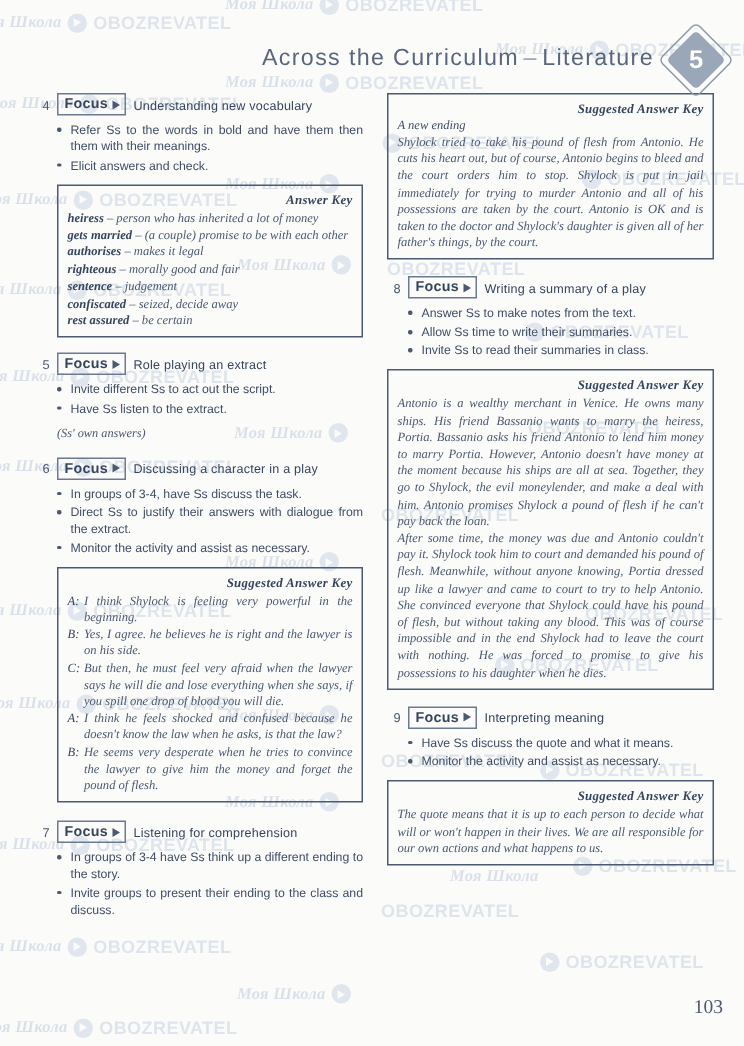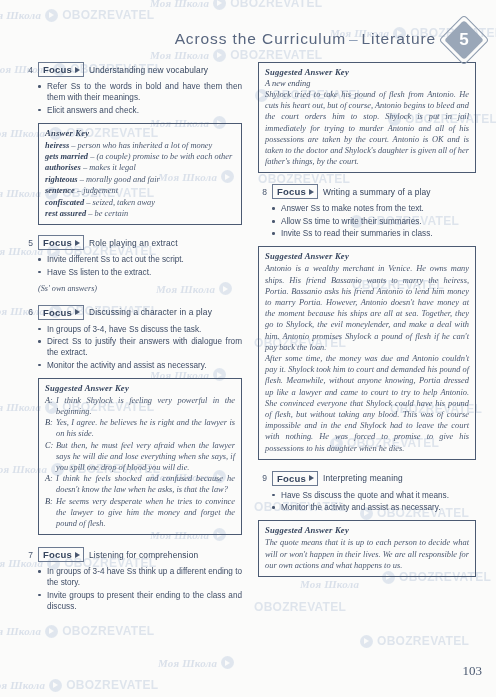--- a/index.html
+++ b/index.html
@@ -169,20 +169,21 @@
     padding:4px 6px 5px 6px;
   }
   .akbox.full{margin-left:0;}
   .ak-title{
     font-family:"Liberation Serif", serif;
     font-style:italic;font-weight:bold;
     font-size:8.6px;
     color:#36455e;
     margin-bottom:2px;
     letter-spacing:.2px;
+    text-align:right;
   }
   .ak-sub{
     font-family:"Liberation Serif", serif;
     font-style:italic;
     font-size:8.4px;color:#3f4d66;
     margin-bottom:1px;
   }
   .ak-p{
     font-family:"Liberation Serif", serif;
     font-style:italic;
@@ -409,21 +410,21 @@
       </ul>
     </div>
 
     <div class="akbox">
       <div class="ak-title">Answer Key</div>
       <p class="ak-entry"><b>heiress</b><span> – </span><span>person who has inherited a lot of money</span></p>
       <p class="ak-entry"><b>gets married</b><span> – </span><span>(a couple) promise to be with each other</span></p>
       <p class="ak-entry"><b>authorises</b><span> – </span><span>makes it legal</span></p>
       <p class="ak-entry"><b>righteous</b><span> – </span><span>morally good and fair</span></p>
       <p class="ak-entry"><b>sentence</b><span> – </span><span>judgement</span></p>
-      <p class="ak-entry"><b>confiscated</b><span> – </span><span>seized, taken away</span></p>
+      <p class="ak-entry"><b>confiscated</b><span> – </span><span>seized, decide away</span></p>
       <p class="ak-entry"><b>rest assured</b><span> – </span><span>be certain</span></p>
     </div>
 
     <div class="task" style="margin-top:10px;">
       <div class="task-head">
         <span class="task-num">5</span>
         <span class="focus-box">
           <span class="ftext">Focus</span>
           <span class="farrow"></span>
         </span>

